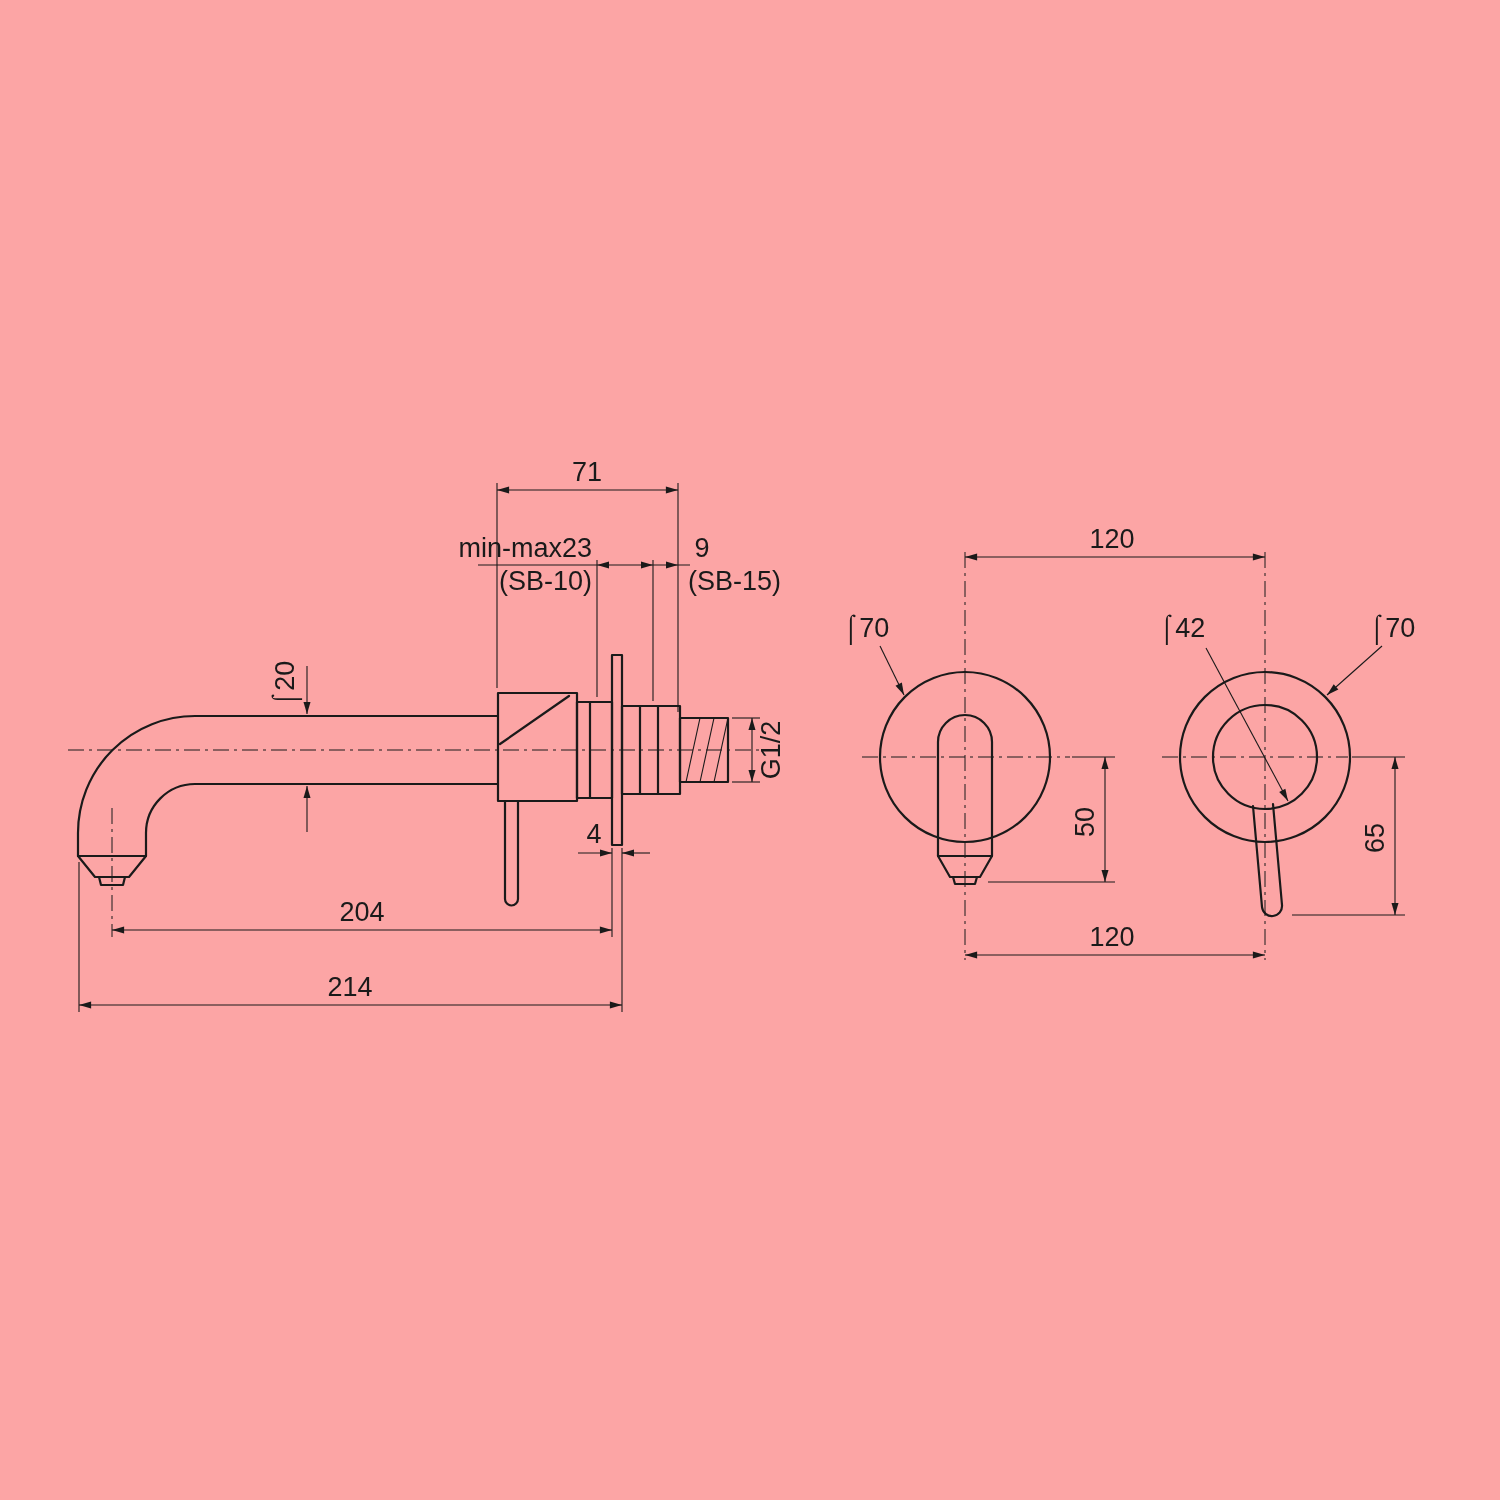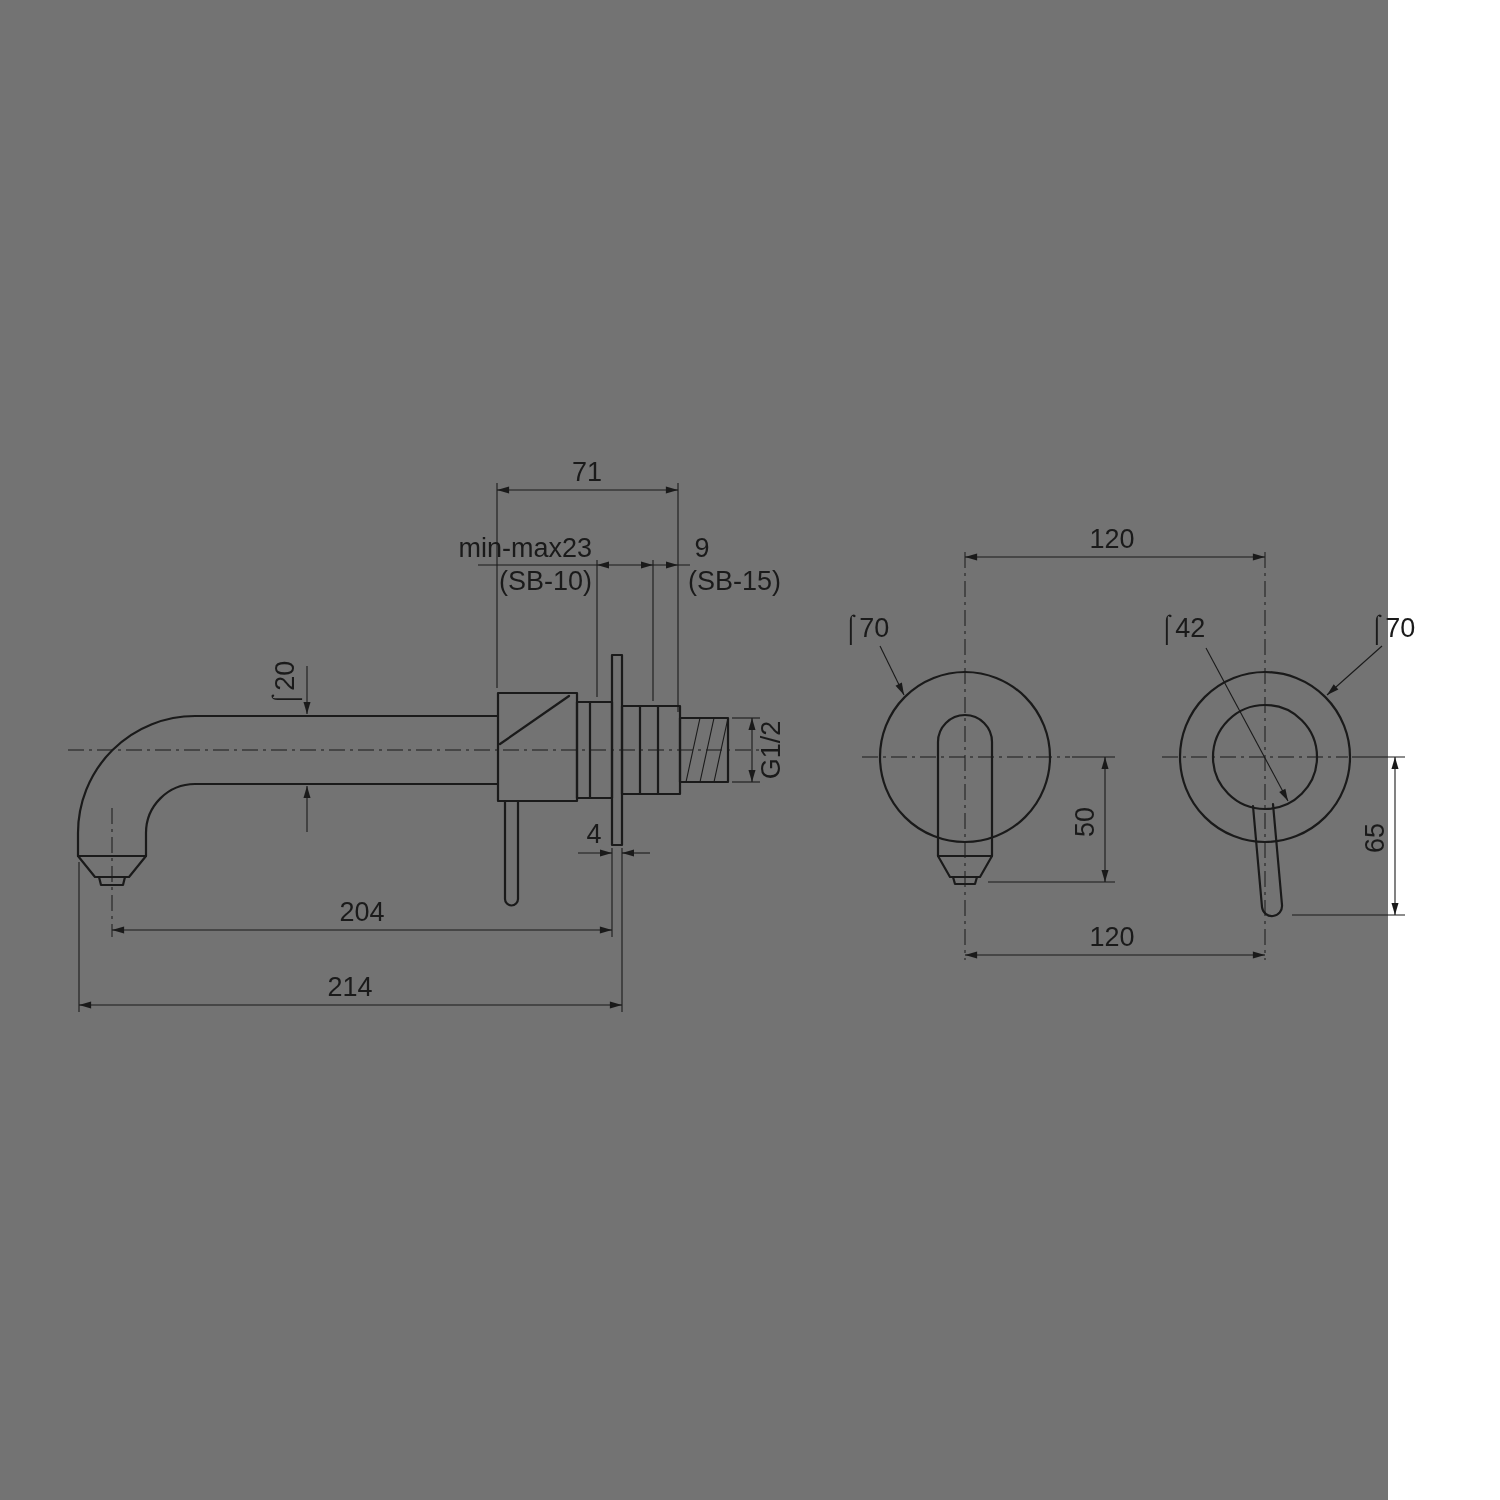--- a/index.html
+++ b/index.html
@@ -2,23 +2,23 @@
 <html><head>
 <meta charset="utf-8">
 <style>
   html, body {
     margin: 0;
     padding: 0;
     background: #ffffff;
   }
   .canvas {
     position: relative;
-    width: 1388px;
+    width: 1500px;
     height: 1500px;
-    background: #737373;
+    background: #fca5a5;
     font-family: "Liberation Sans", sans-serif;
   }
   svg text {
     font-family: "Liberation Sans", sans-serif;
     font-size: 27px;
     fill: #1a1a1a;
   }
   .obj  { stroke: #1a1a1a; stroke-width: 2.2; fill: none; stroke-linecap: round; stroke-linejoin: round; }
   .thin { stroke: #1a1a1a; stroke-width: 1.1; fill: none; }
   .dim  { stroke: #1a1a1a; stroke-width: 1.1; fill: none; }

